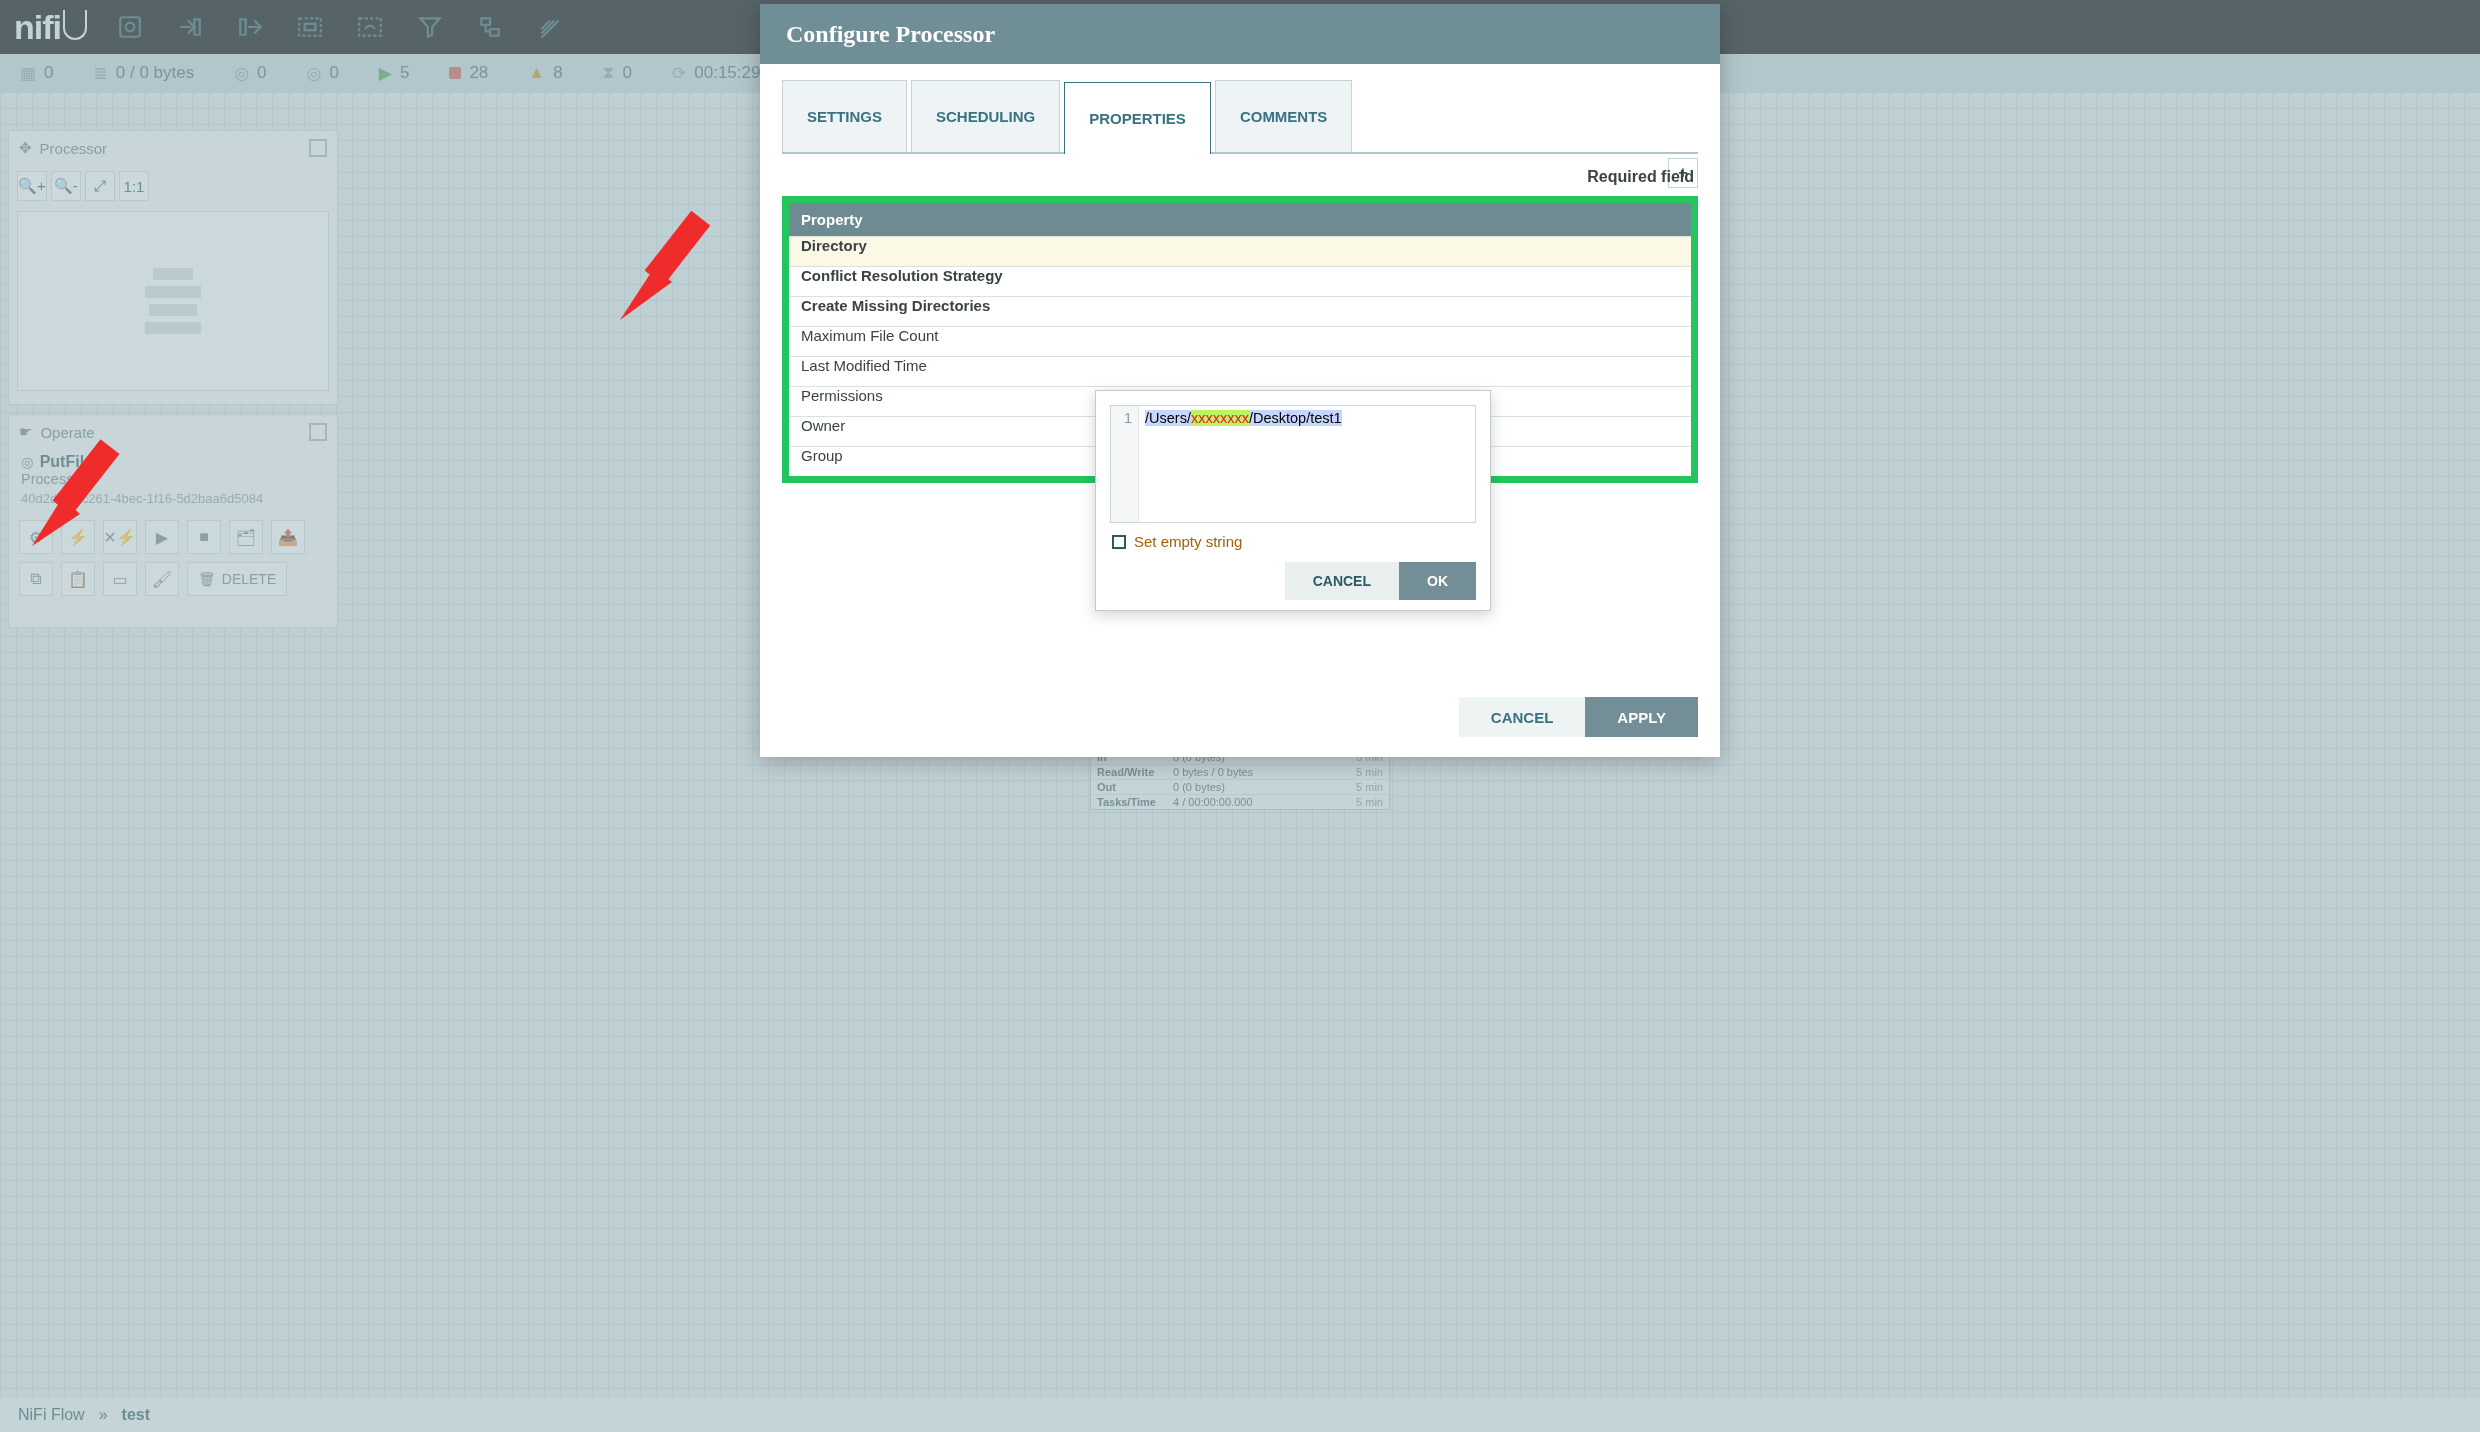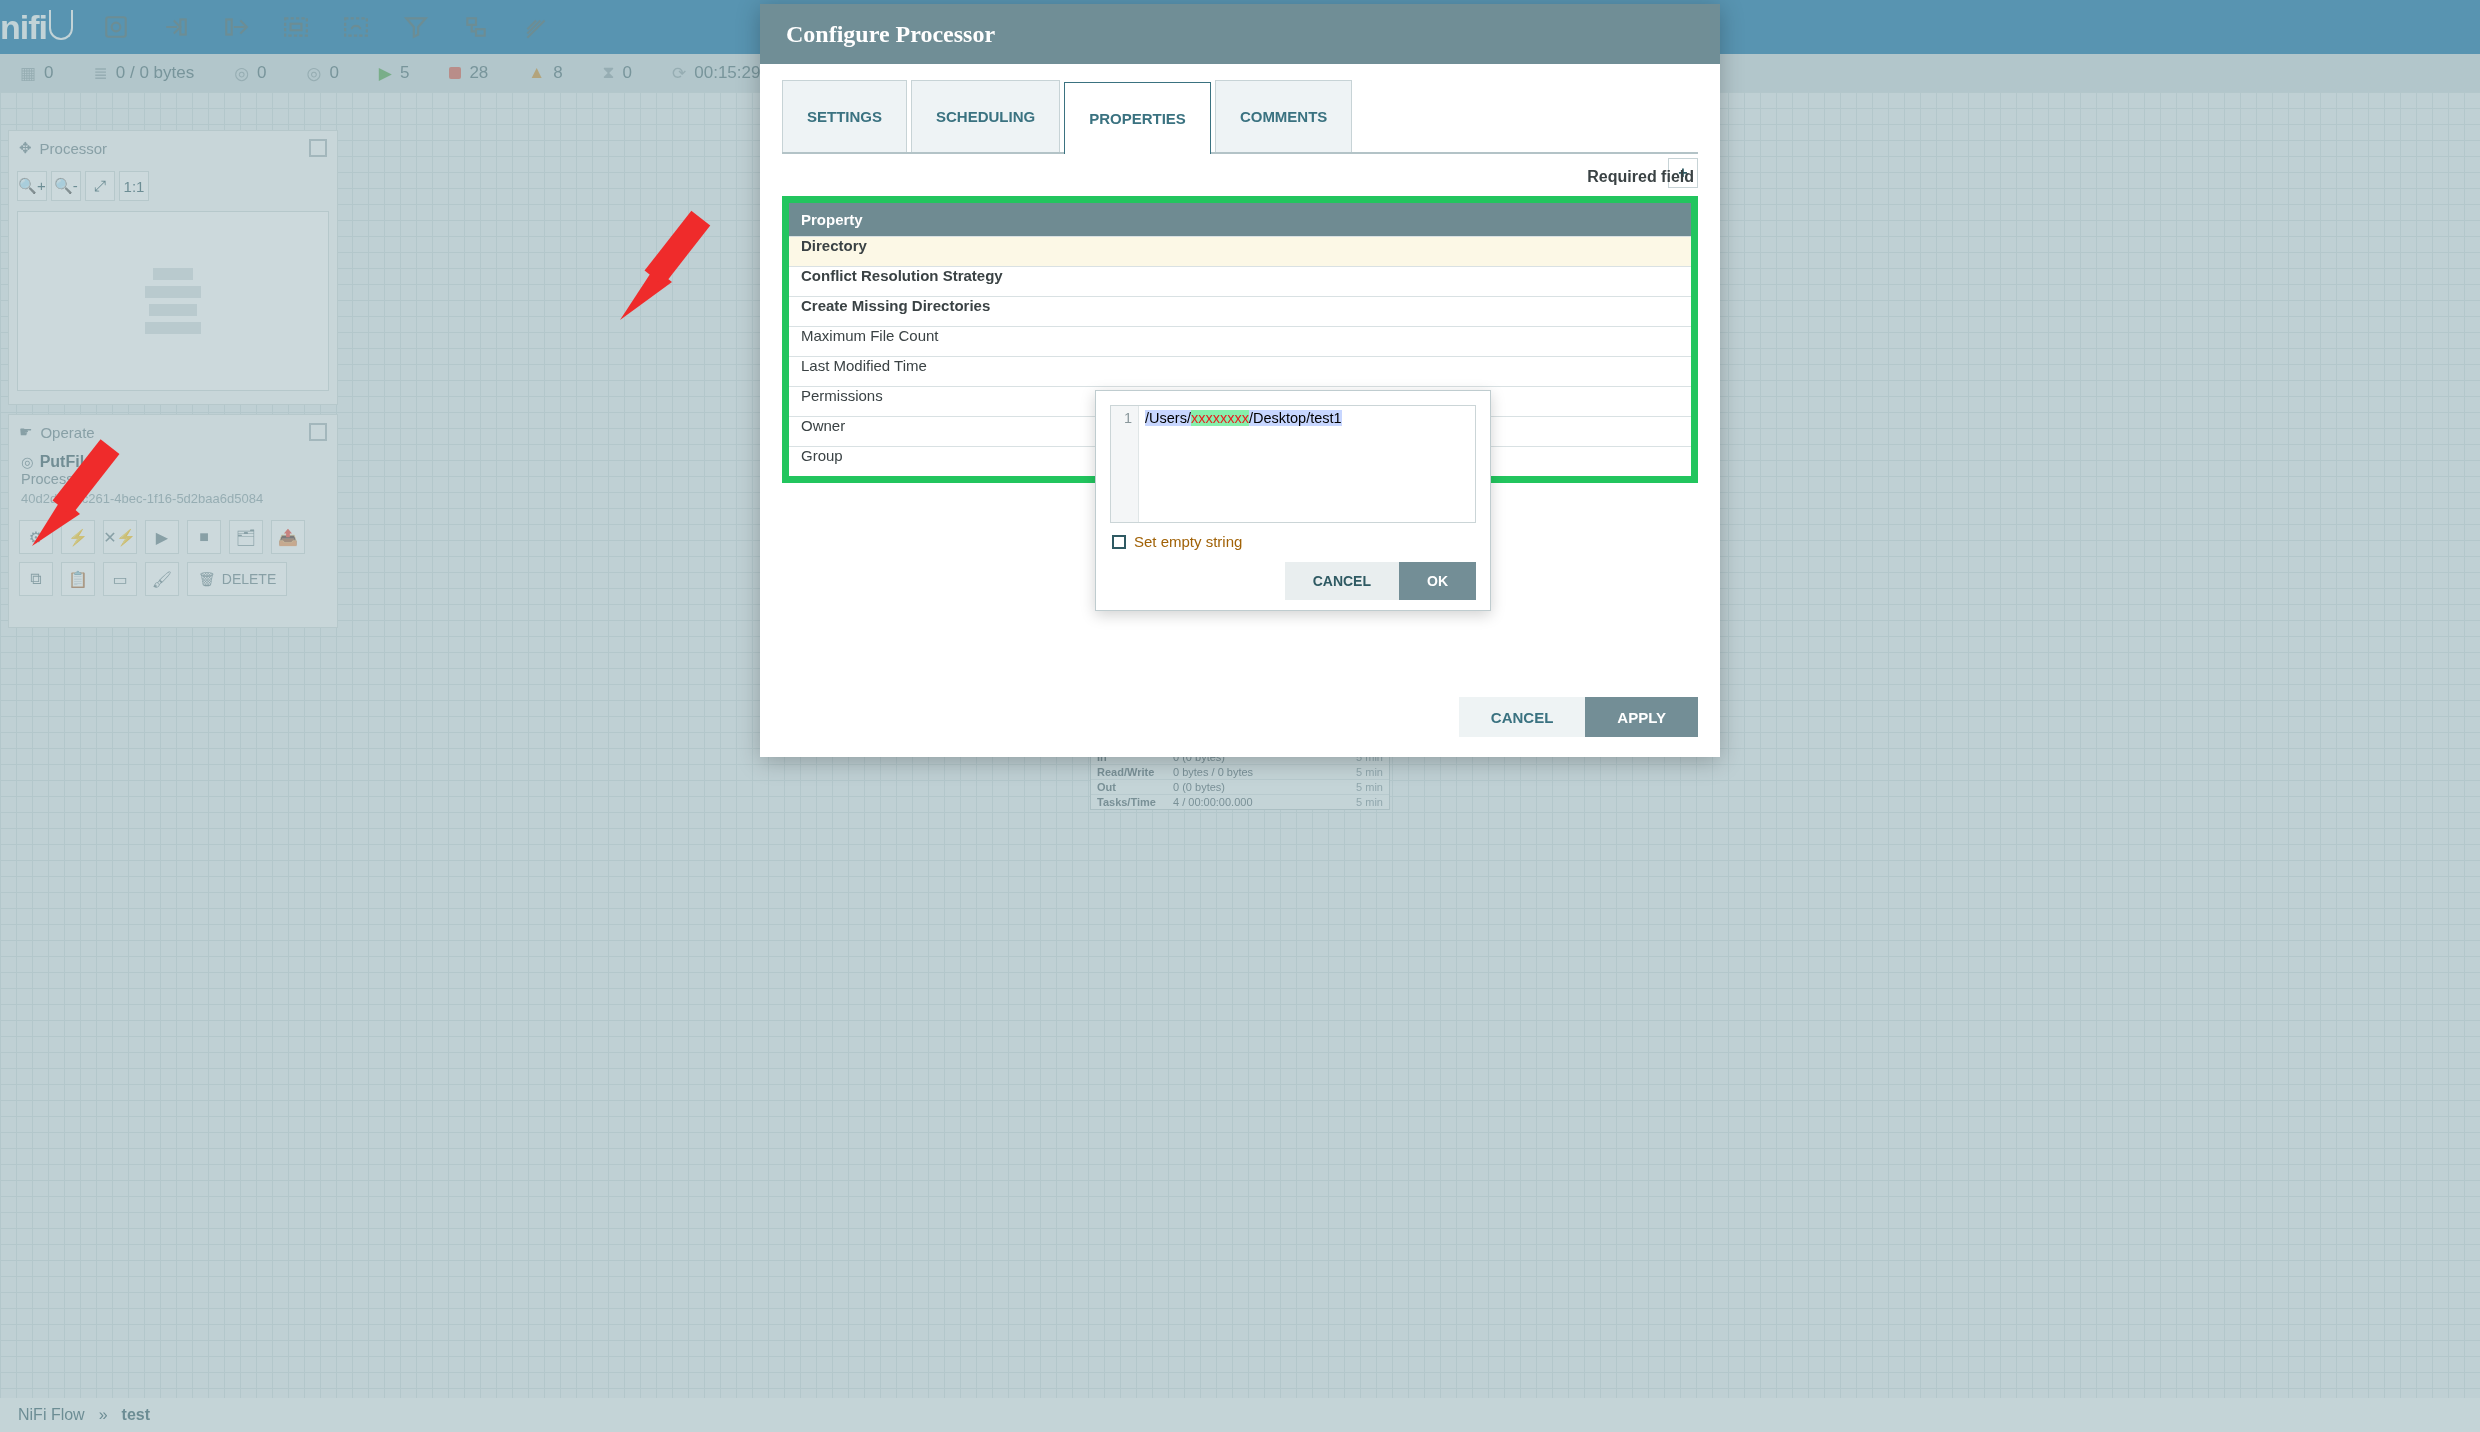--- a/index.html
+++ b/index.html
@@ -2,21 +2,21 @@
 <html><head>
 <meta charset="utf-8">
 <style>
 * { margin: 0; padding: 0; box-sizing: border-box; font-family: "Helvetica Neue", Arial, sans-serif; }
 html, body { width: 100%; height: 100%; }
 body { position: relative; background: #e7eef0; overflow: hidden; }
 
 
 .topbar {
   display: flex; align-items: center; gap: 26px; height: 54px;
-  padding: 0 0; background: #0369a1; text-align: center;
+  padding: 0 14px; background: #000000; text-align: center;
 }
 .nifi-logo { display: flex; align-items: center; gap: 2px; }
 .nifi-logo span { font: 700 34px/1 "Helvetica Neue", Arial, sans-serif; color: #e9f2f3; letter-spacing: -1px; }
 .nifi-drop { width: 24px; height: 30px; border-radius: 0 0 12px 12px; border: 2px solid #e9f2f3; border-top: none; position: relative; top: -2px; }
 .tb-icon { width: 34px; height: 34px; display: flex; align-items: center; justify-content: center; color: #2f5a63; cursor: pointer; }
 
 
 .statbar {
   display: flex; align-items: center; gap: 40px; height: 38px;
   padding: 0 20px; background: #c6d5d9; color: #486b72; font-size: 17px;
@@ -92,21 +92,21 @@
   background: #fff; border: 1px solid #bfcccf; z-index: 5; box-shadow: 0 4px 14px rgba(0,0,0,0.18);
   padding: 14px 14px 10px 14px;
 }
 .pop-text {
   display: flex; height: 118px; border: 1px solid #cbd5d7;
   font-family: "Menlo","Consolas",monospace; font-size: 14.5px;
 }
 .gutter { width: 28px; background: #f4f6f7; text-align: right; padding: 4px 6px 0 0; color: #8a989c; border-right: 1px solid #e0e6e7; }
 .code { flex: 1; padding: 4px 6px 0 6px; }
 .code .hl { background: #c7d6ff; }
-.code .redact { background: #86efac; color: #e52020; }
+.code .redact { background: #bef264; color: #e52020; }
 .pop-empty { display: flex; align-items: center; gap: 8px; margin: 10px 2px 12px 2px; font-size: 15px; color: #a16207; }
 .pop-empty .cb { width: 14px; height: 14px; border: 2px solid #2f5a63; }
 .pop-btns { display: flex; justify-content: flex-end; gap: 0; }
 .pop-btn { height: 38px; padding: 0 28px; font-weight: 700; font-size: 14px; border: none; cursor: pointer; }
 .pop-btn.cancel { background: #e9eeef; color: #2f5a63; }
 .pop-btn.ok { background: #738e96; color: #fff; }
 
 
 .modal-foot { display: flex; justify-content: flex-end; padding: 14px 22px 20px 22px; gap: 0; }
 .mf-btn { height: 40px; padding: 0 32px; border: none; font-weight: 700; font-size: 15px; cursor: pointer; }

